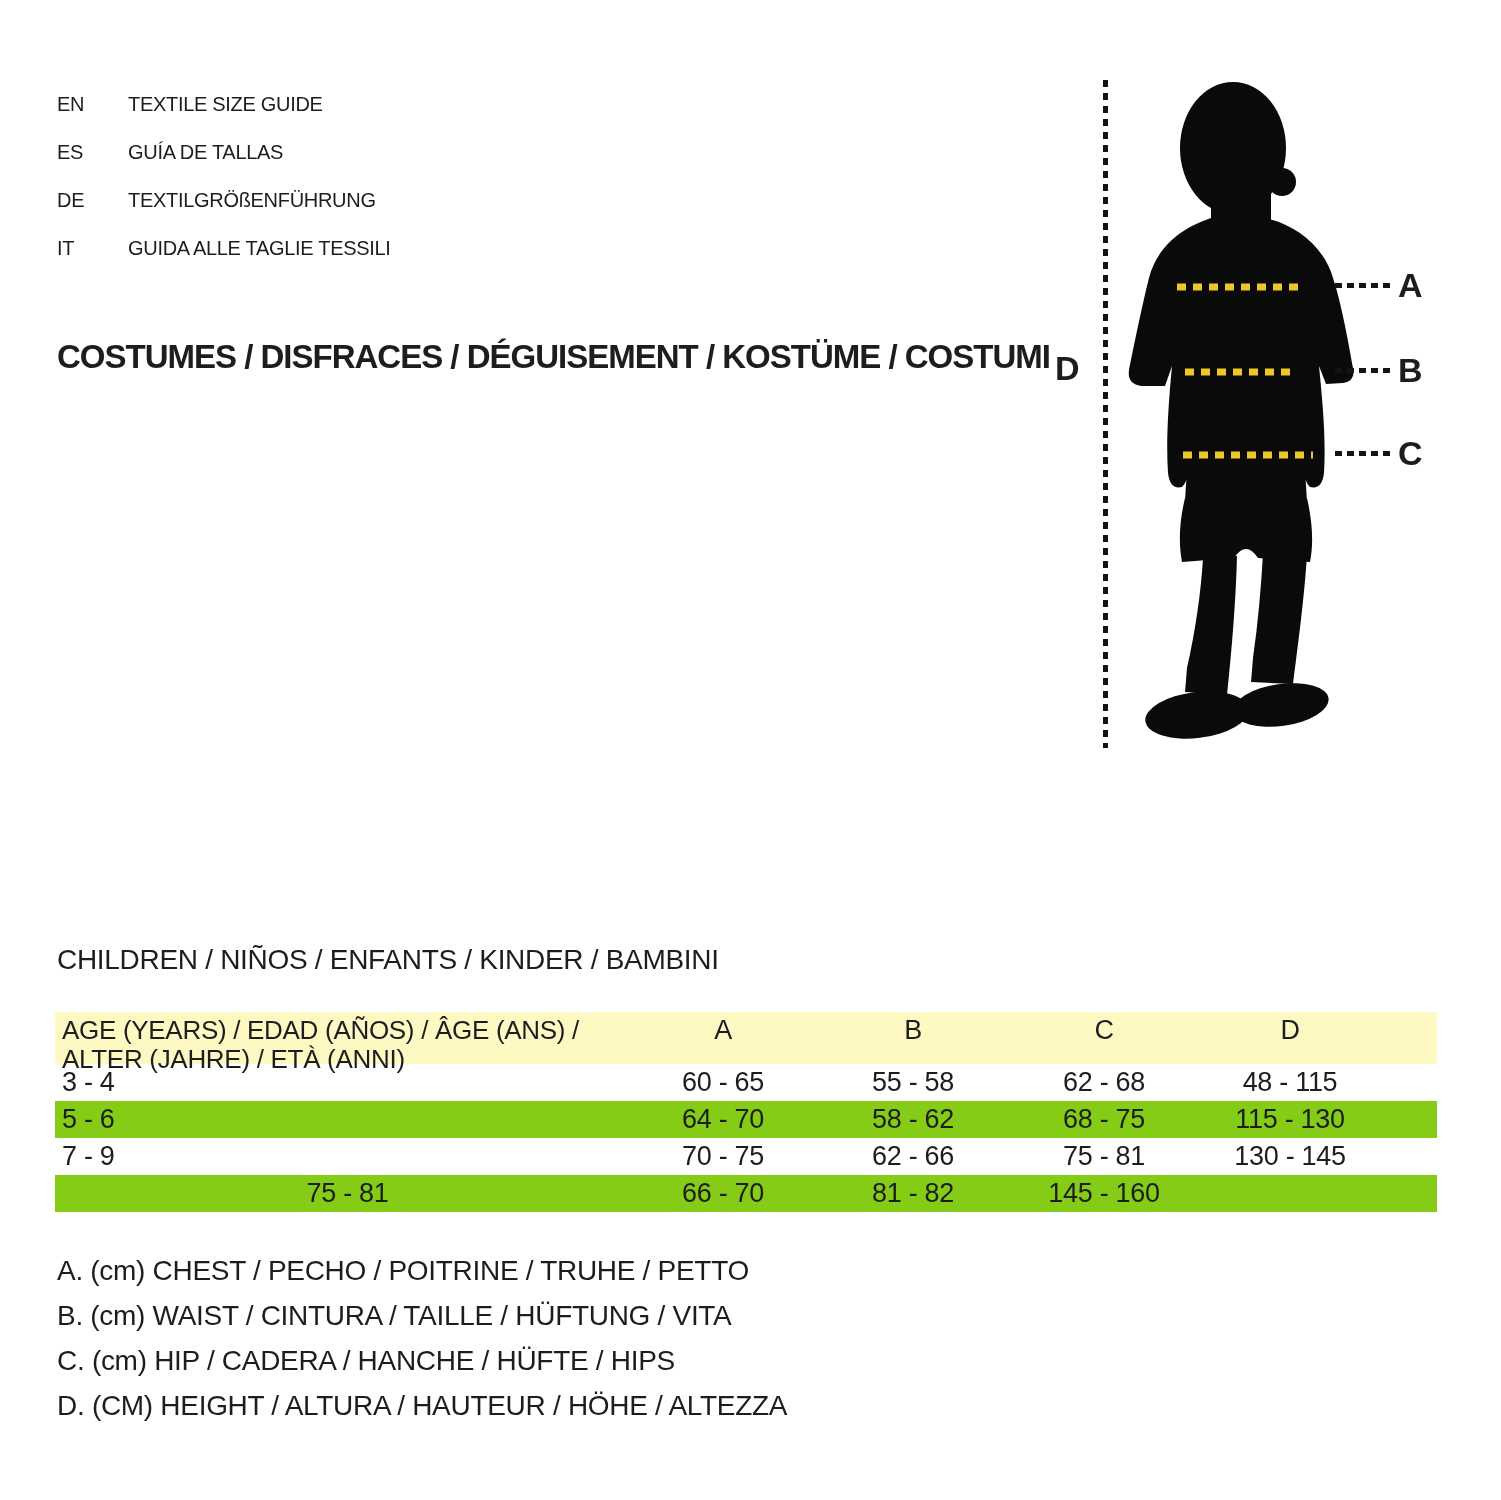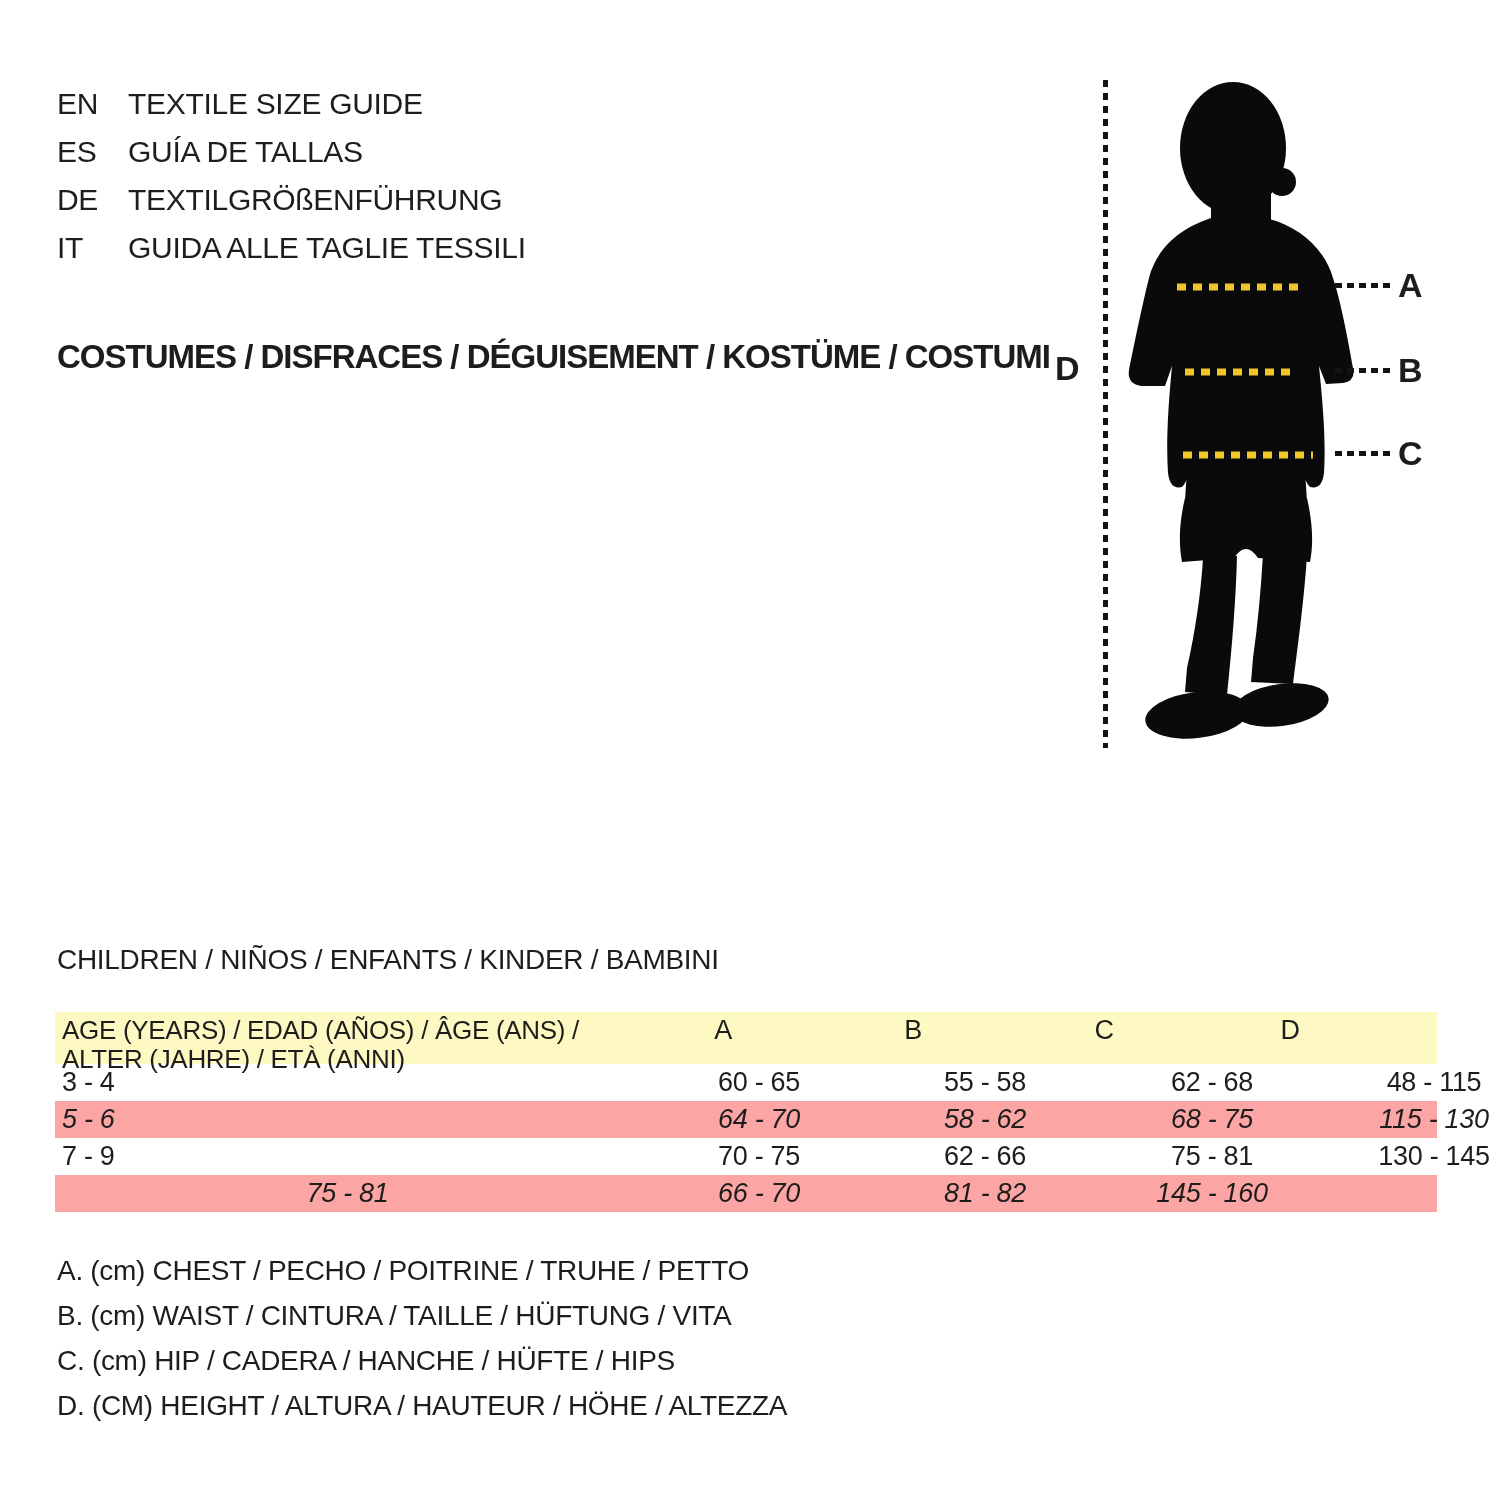--- a/index.html
+++ b/index.html
@@ -7,21 +7,21 @@
     position:relative;
     width:1501px;height:1500px;
     background:#ffffff;
     font-family:"Liberation Sans","DejaVu Sans",sans-serif;
     color:#1d1d1b;
     overflow:hidden;
     letter-spacing:-0.3px;
   }
   
   .lang-block{position:absolute;left:57px;top:80px;}
-  .lang-row{display:flex;height:48px;align-items:center;font-size:30px;}
+  .lang-row{display:flex;height:48px;align-items:center;font-size:20px;}
   .lang-code{width:71px;flex:0 0 71px;}
   .lang-label{white-space:nowrap;}
   
   .category-title{
     position:absolute;left:57px;top:338px;margin:0;
     font-size:33px;font-weight:bold;letter-spacing:-1px;white-space:nowrap;
   }
   
   .figure{position:absolute;left:0;top:0;width:1501px;height:780px;}
   .height-line{
@@ -53,22 +53,22 @@
     display:grid;
     grid-template-columns:585px 166px 214px 168px 204px 1fr;
     align-items:center;
   }
   .thead{
     background:#fef9c3;height:52px;align-items:start;
   }
   .thead .age-head{padding:4px 0 0 7px;line-height:29px;font-size:26px;}
   .col-center{text-align:center;}
   .thead .col-center{padding-top:4px;line-height:29px;}
-  .tdata{height:37px;gap:36px;}
-  .tdata.alt{background:#fca5a5;font-style:italic;}
+  .tdata{height:37px;}
+  .tdata.alt{background:#84cc16;}
   .age-cell{padding-left:7px;}
   
   .legend{position:absolute;left:57px;top:1248px;margin:0;padding:0;list-style:none;}
   .legend li{font-size:28px;line-height:45px;white-space:nowrap;}
 </style>
 </head>
 <body>
 
 <div class="page">
 

